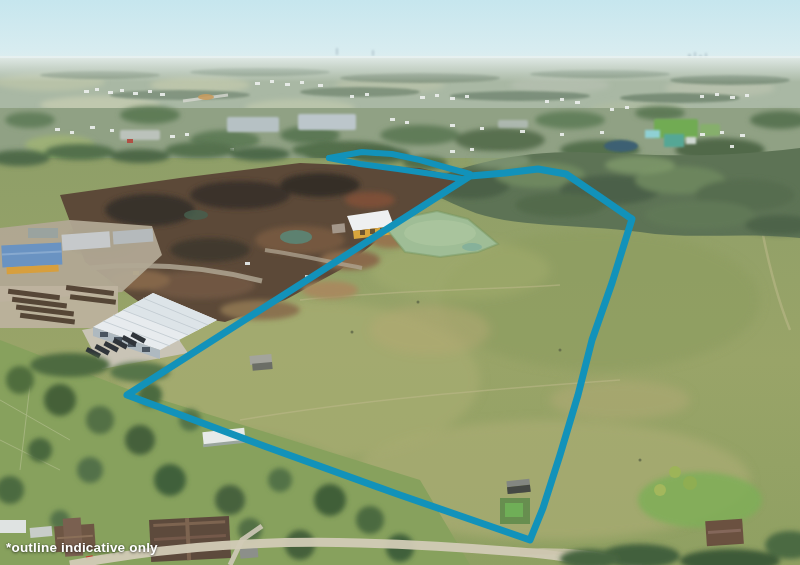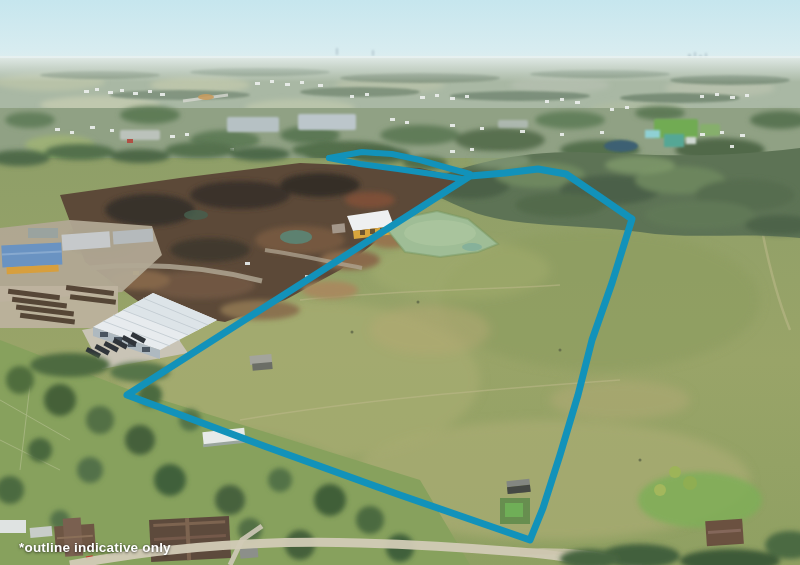--- a/index.html
+++ b/index.html
@@ -6,21 +6,20 @@
   .stage{
     position:relative;width:800px;height:565px;overflow:hidden;
     font-family:"Liberation Sans",sans-serif;
   }
   .stage svg{display:block;width:800px;height:565px;}
   .disclaimer{
     position:absolute;left:6px;top:540px;
     color:#ffffff;font-size:13.5px;font-weight:700;letter-spacing:.2px;
     text-shadow:0 1px 3px rgba(0,0,0,.55), 0 0 2px rgba(0,0,0,.35);
     user-select:none;
-    margin-left:13px;
   }
 </style>
 </head>
 <body>
 
 <div class="stage">
 <svg viewBox="0 0 800 565" preserveAspectRatio="none">
   <defs>
     <linearGradient id="skyGrad" x1="0" y1="0" x2="0" y2="1">
       <stop offset="0" stop-color="#c6e6ee"></stop>

